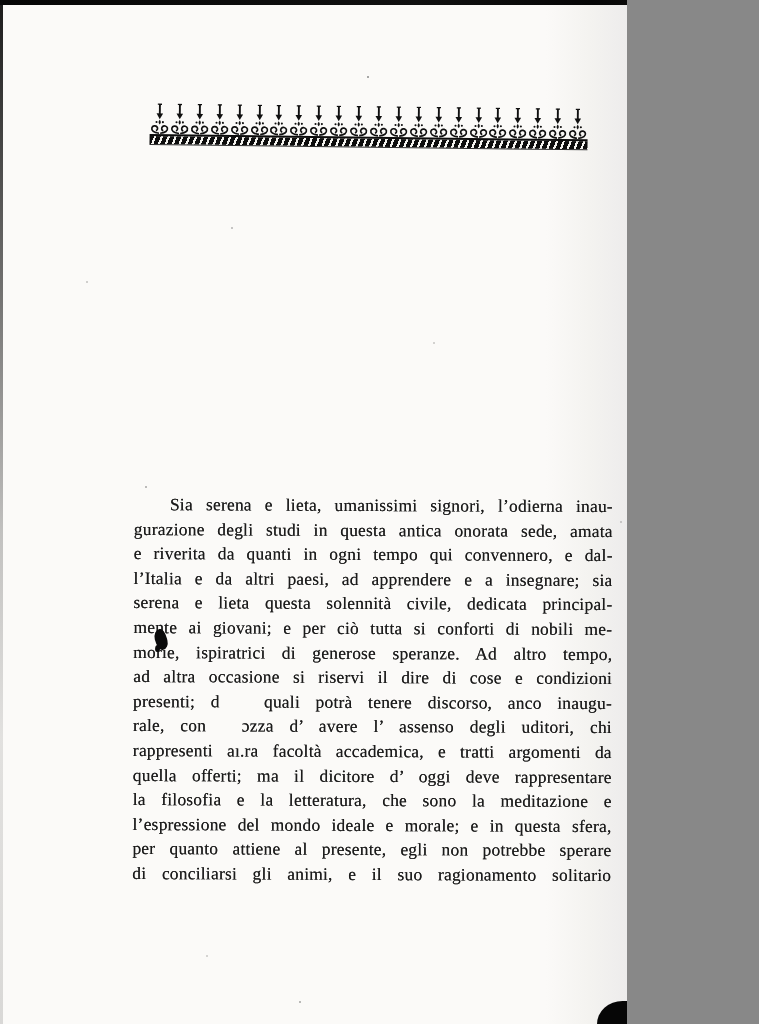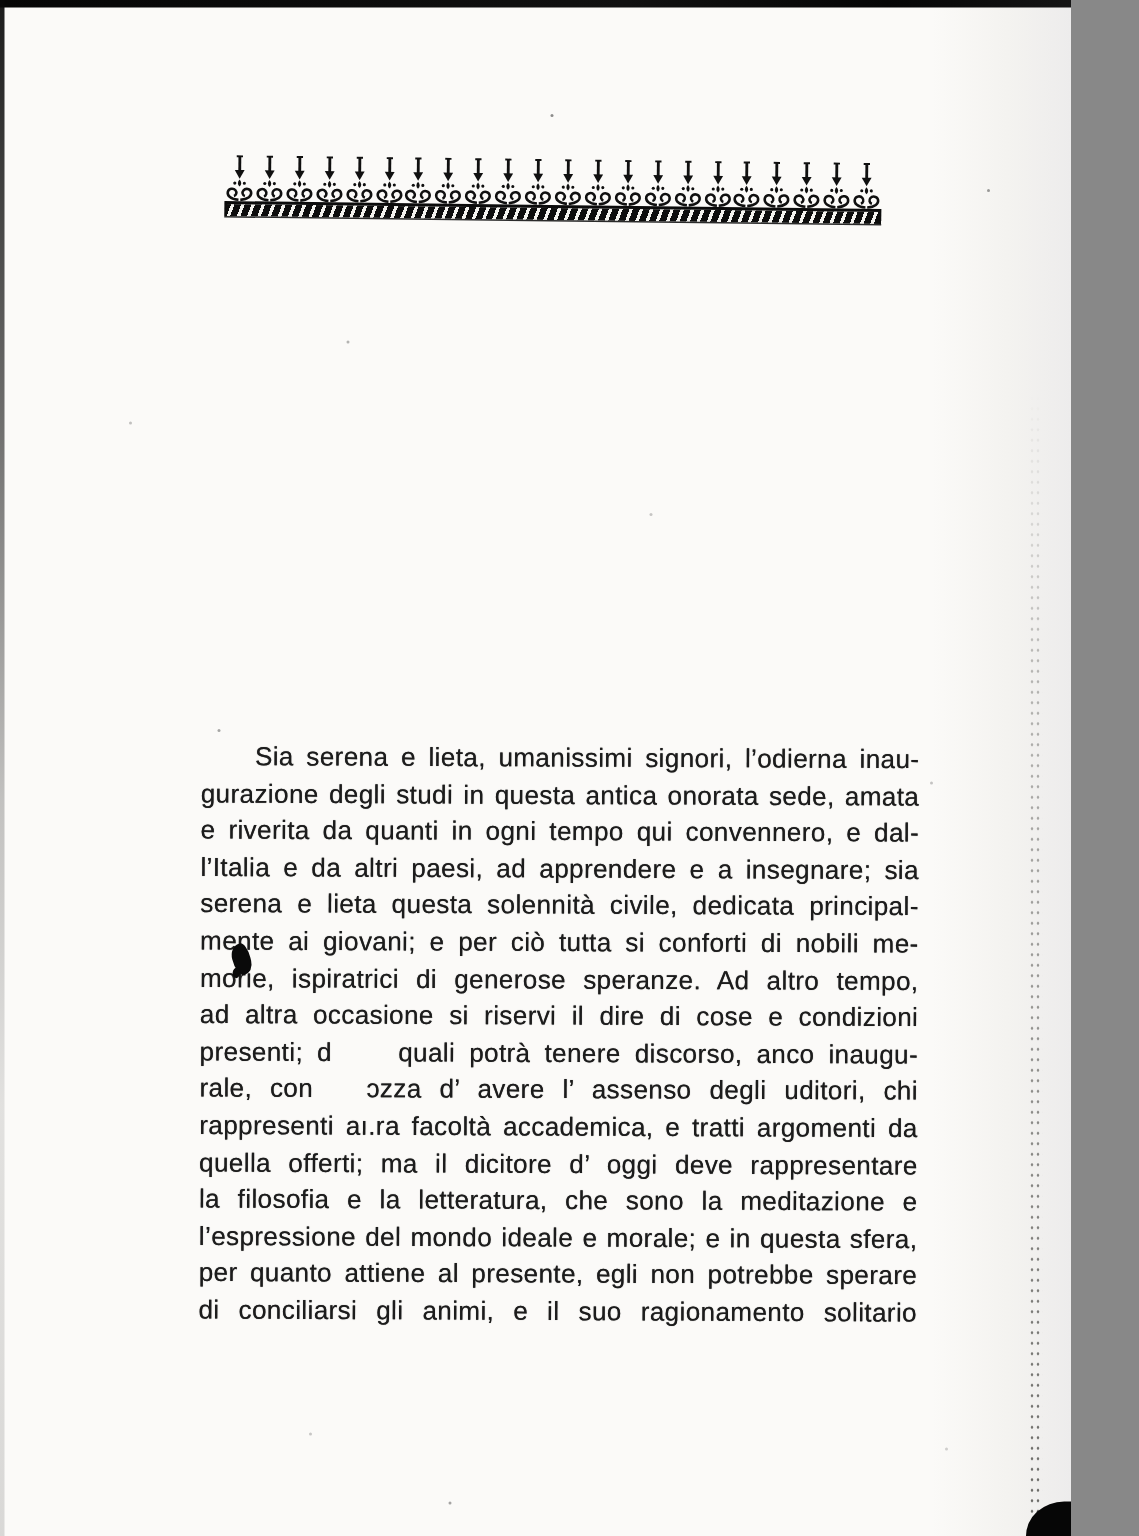--- a/index.html
+++ b/index.html
@@ -1,19 +1,19 @@
 <!DOCTYPE html>
 <html><head>
 <meta charset="utf-8">
 <style>
   html,body{margin:0;padding:0;background:#888;}
   .page{
-    position:relative;width:714px;height:1024px;overflow:hidden;
+    position:relative;width:627px;height:1024px;overflow:hidden;
     background:linear-gradient(90deg,#fbfaf8 0%,#fbfaf8 87%,#f4f3f0 94%,#edecec 100%);
-    font-family:Liberation Sans, sans-serif;
+    font-family:Liberation Serif, serif;
   }
   
   .top-edge{position:absolute;top:0;left:0;width:759px;height:5px;
     background:linear-gradient(90deg,#060606 0%,#111 55%,#060606 78%,#1a1a1a 100%);}
   .left-edge{position:absolute;top:0;left:0;width:3px;height:1024px;
     background:linear-gradient(180deg,rgba(8,8,8,.92) 0%,rgba(20,20,20,.6) 28%,rgba(45,45,45,.28) 52%,rgba(70,70,70,.14) 72%,rgba(80,80,80,.2) 100%);}
   
   .frieze{position:absolute;left:150px;top:103px;width:438px;transform:rotate(0.7deg);transform-origin:0 0;}
   .motifs{display:flex;justify-content:space-between;height:34px;}
   .motif{width:19.9px;height:34px;flex:0 0 auto;}

